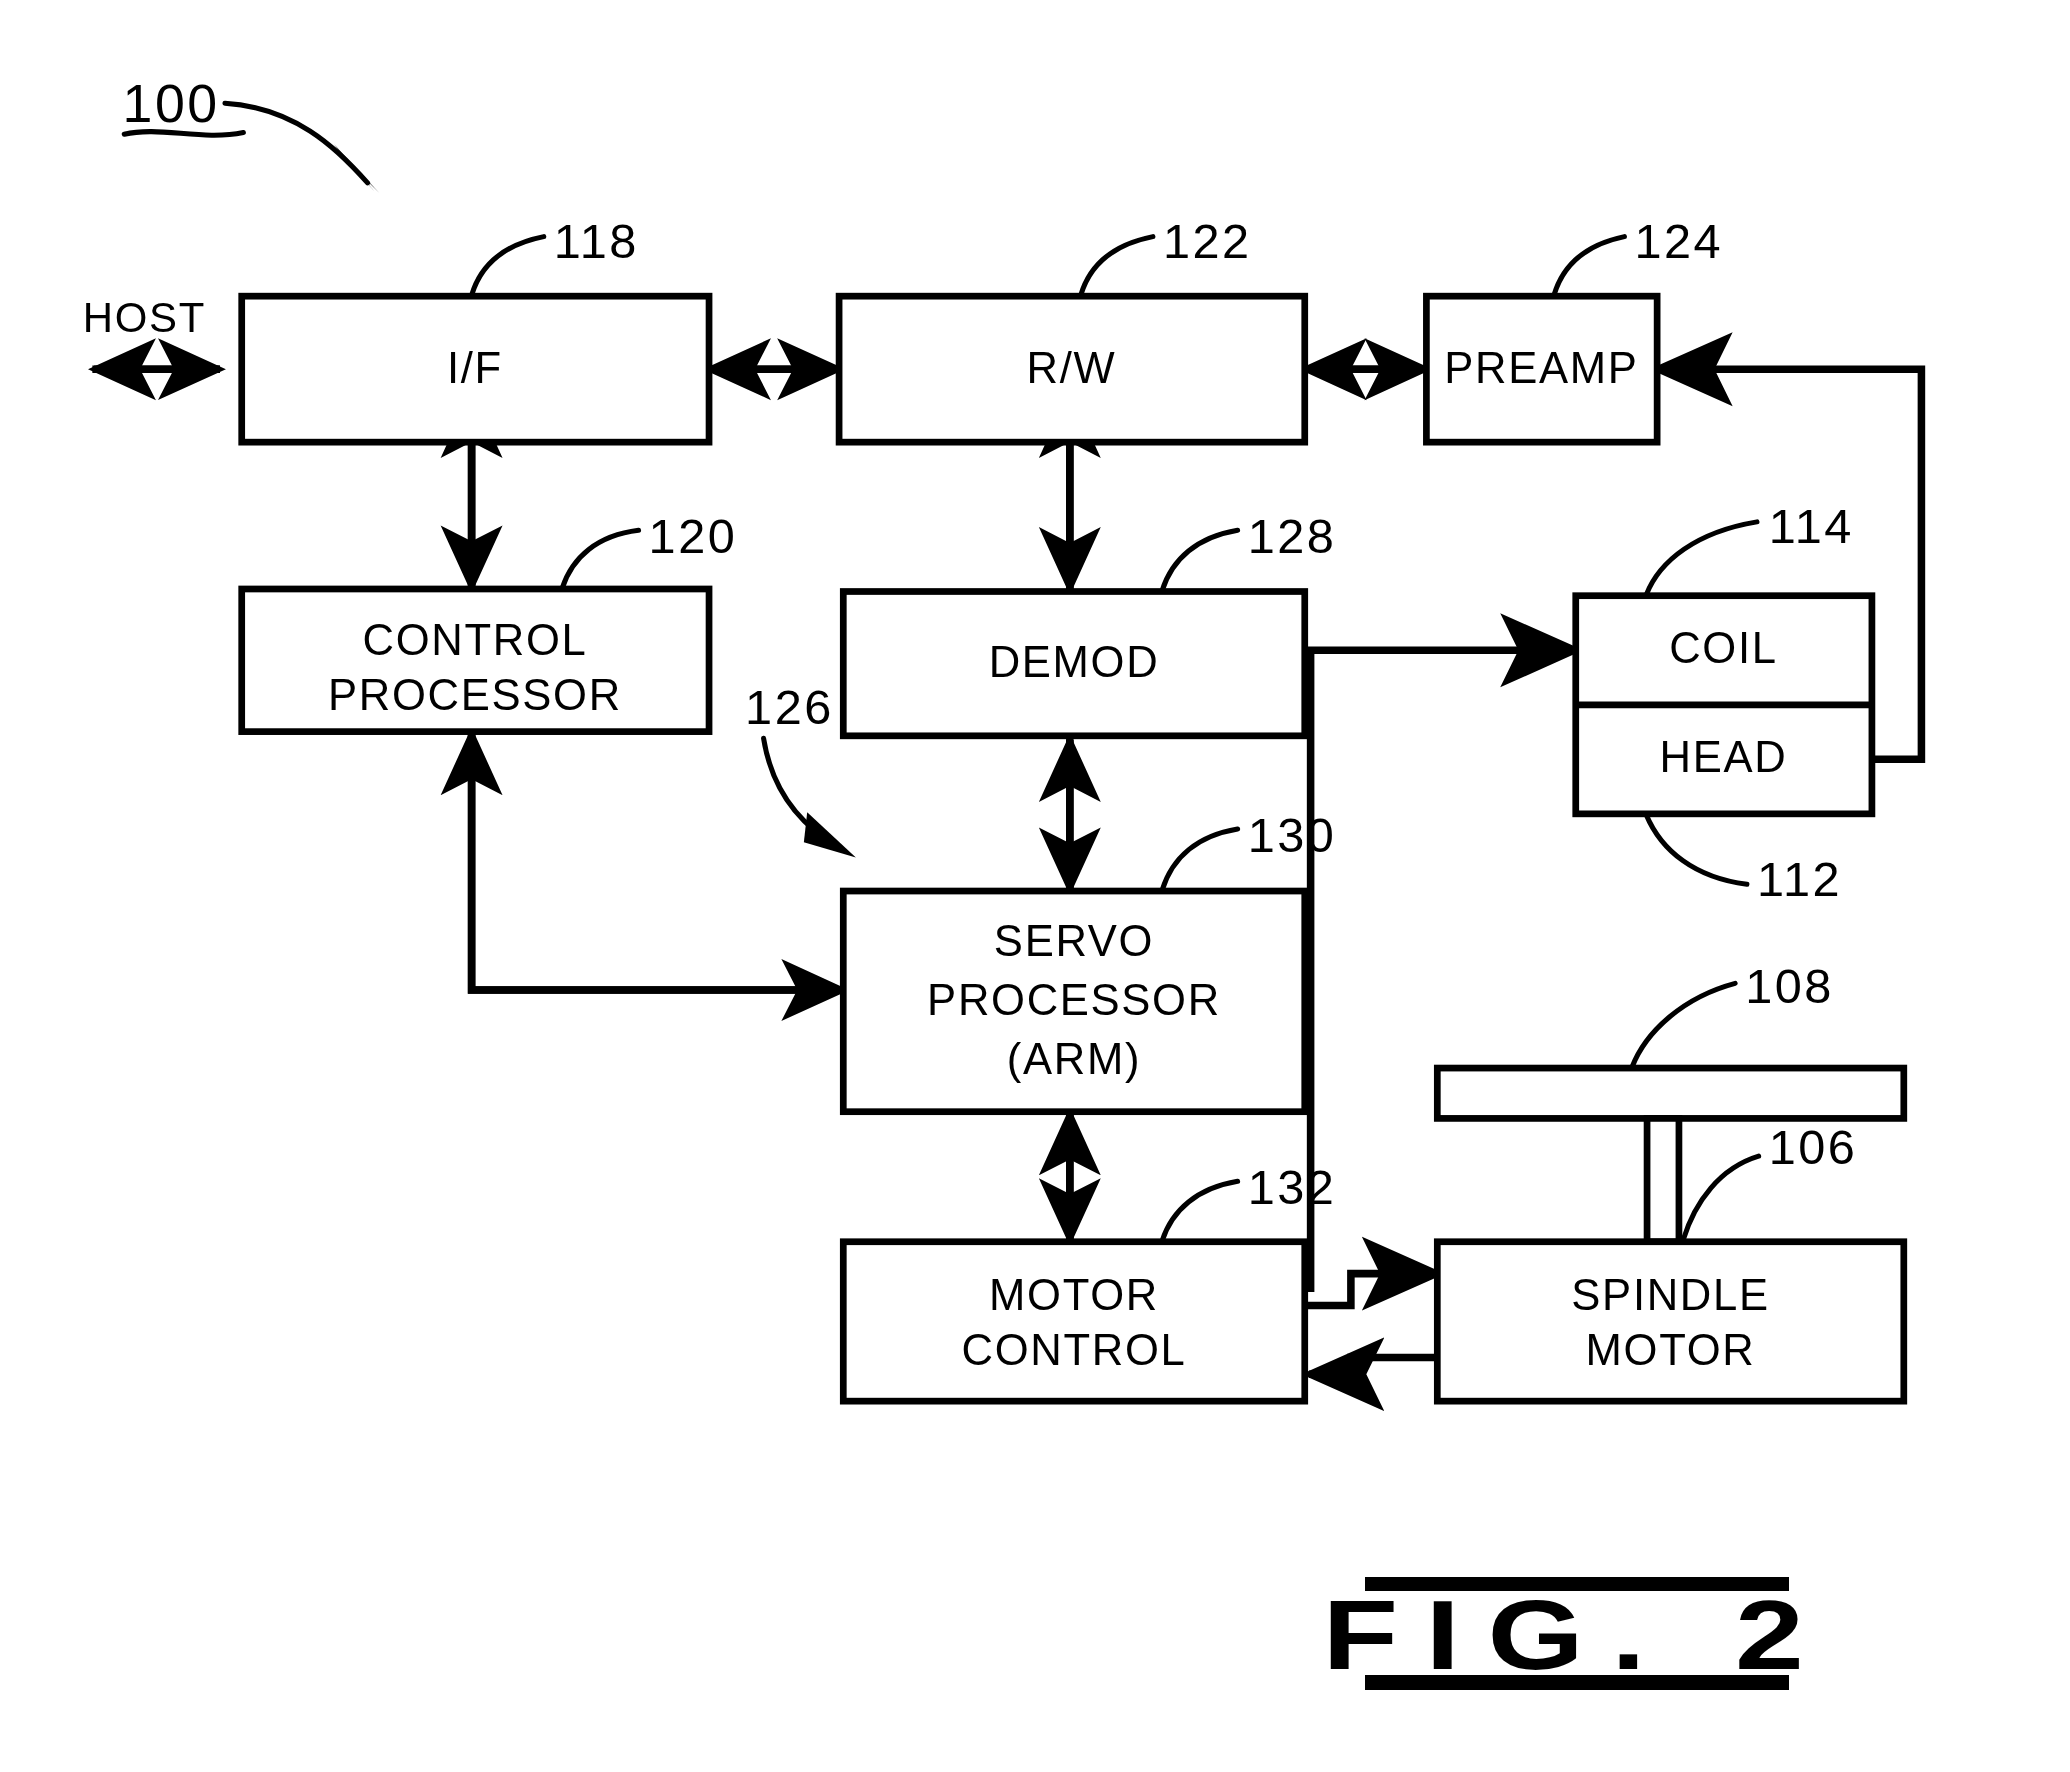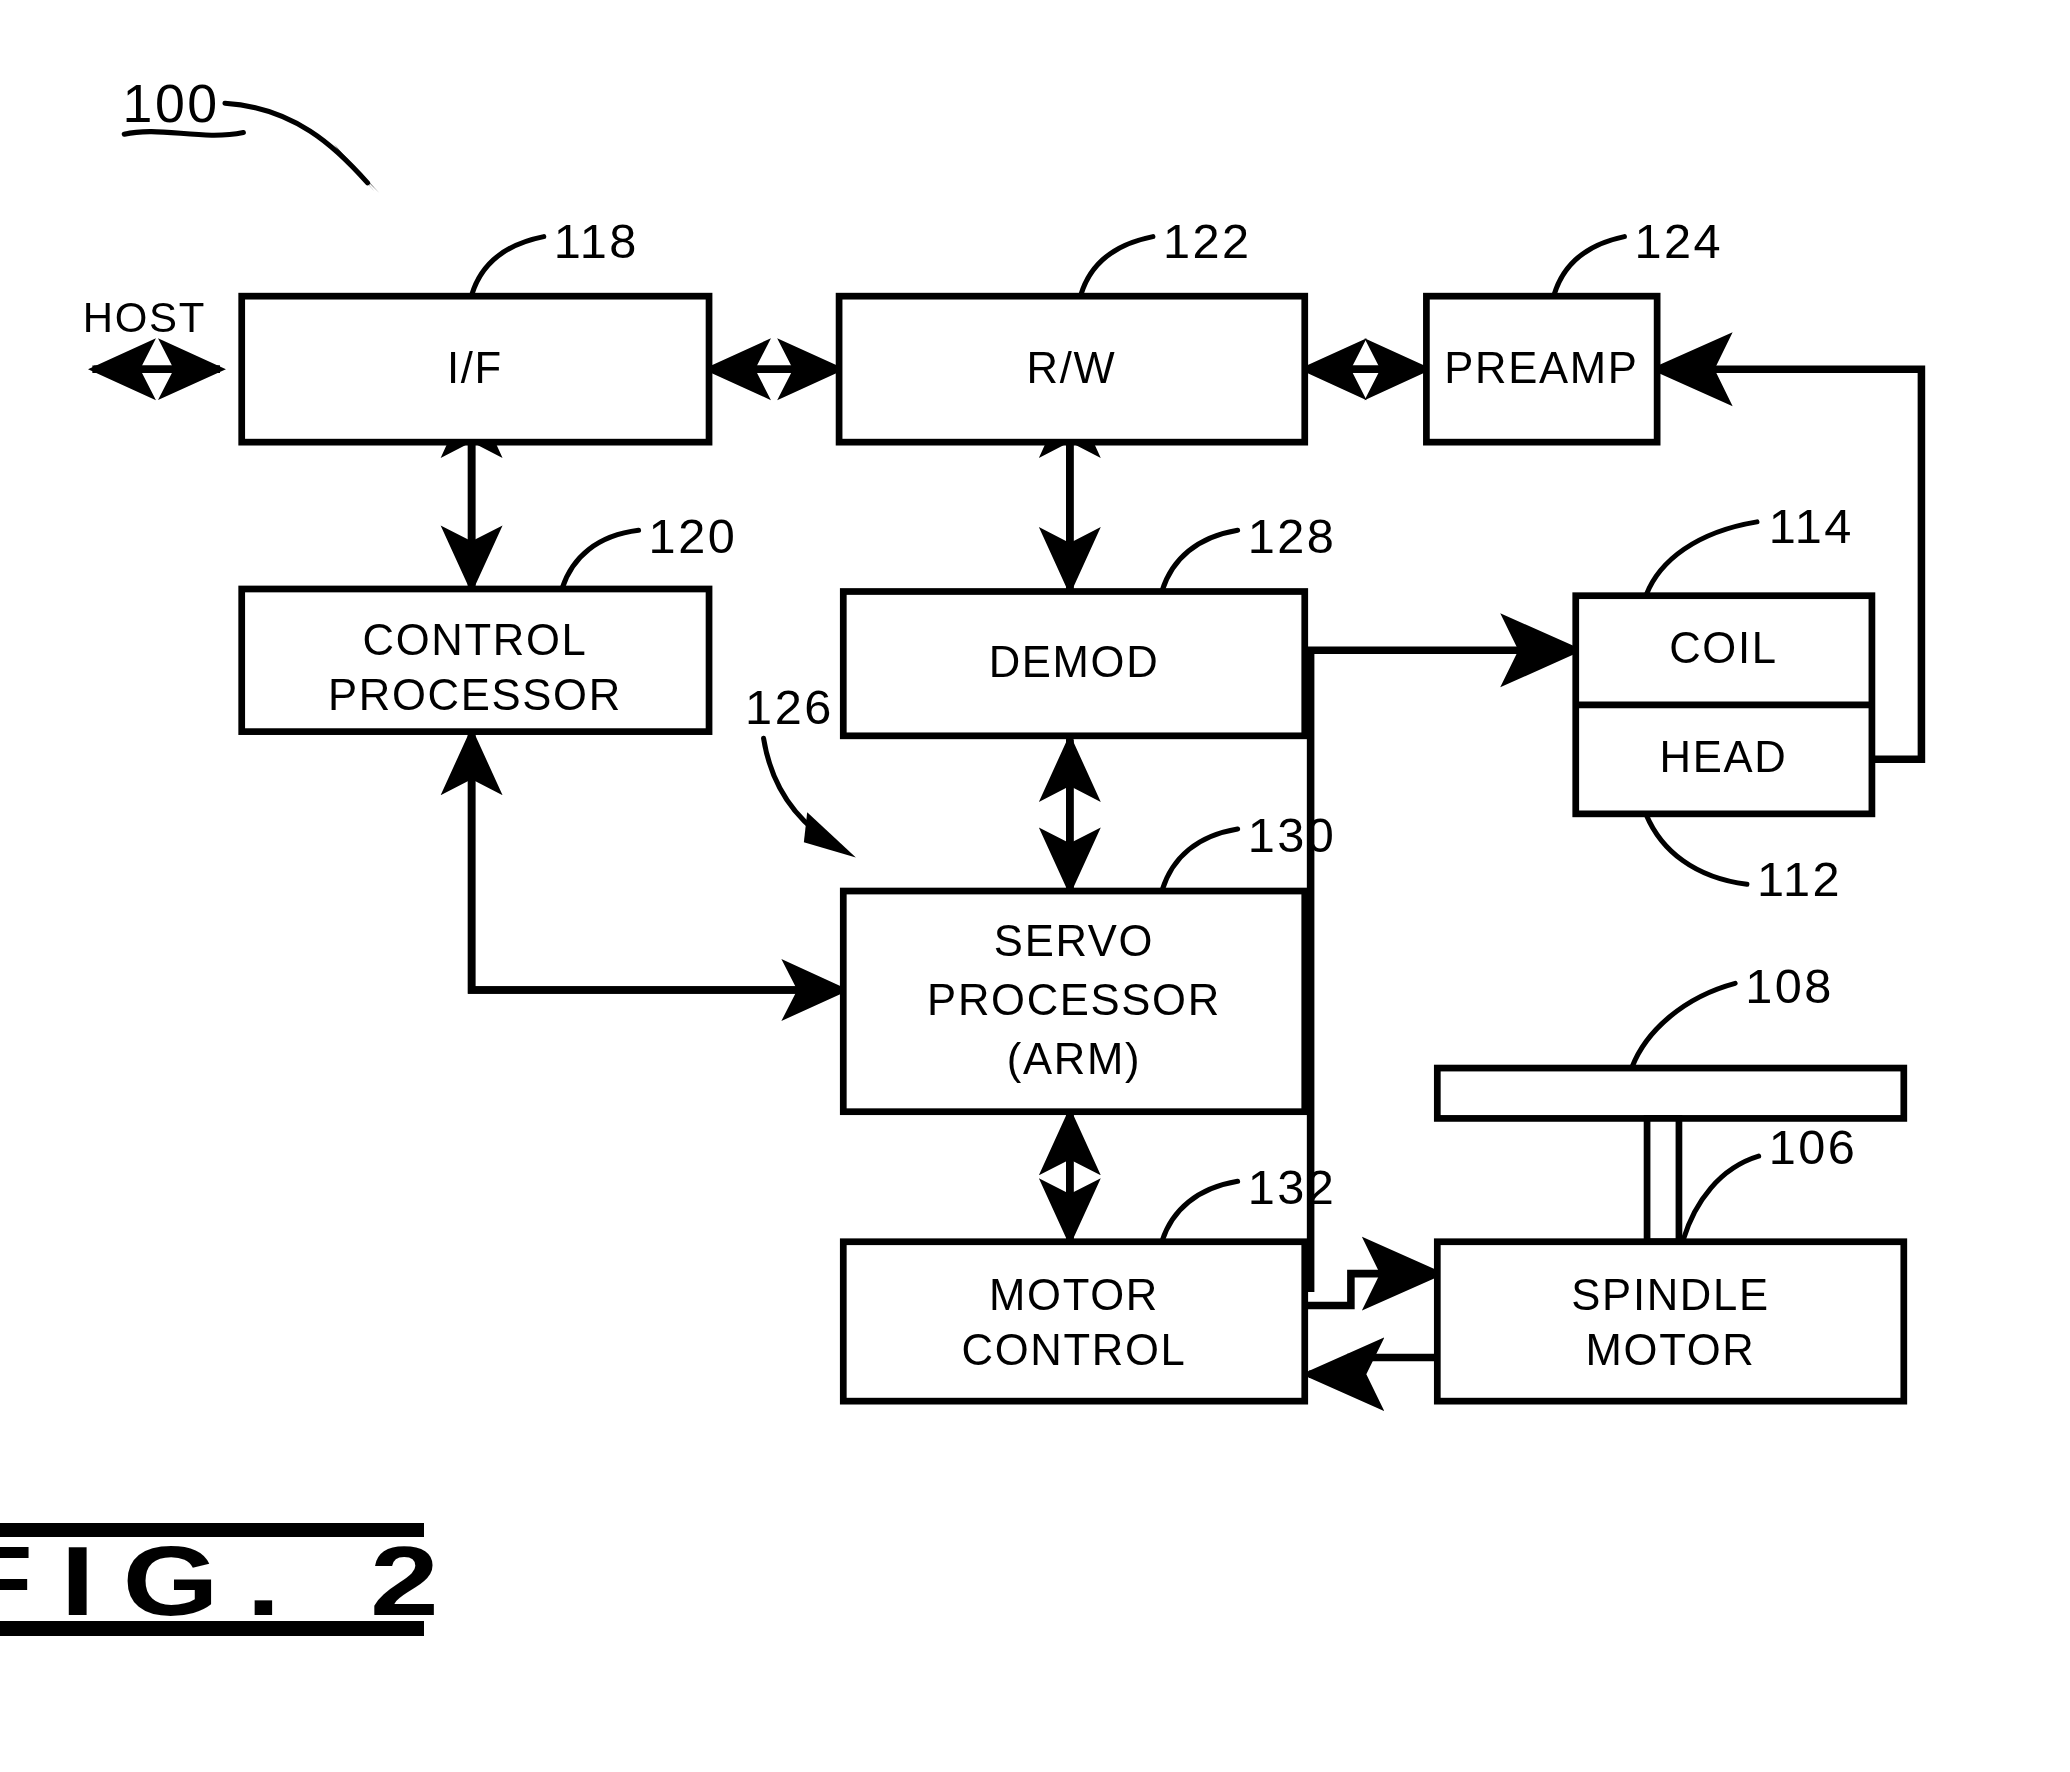--- a/index.html
+++ b/index.html
@@ -62,23 +62,23 @@
     font-family:"Liberation Sans",sans-serif;
     font-size:50px;
     letter-spacing:2px;
     fill:#000000;
     text-anchor:middle;
     dominant-baseline:middle;
   }
   .figcaption{
     position:absolute;
     left:0;
-    top:1523px;
+    top:1577px;
     width:1789px;
-    text-align:left;
+    text-align:right;
   }
   .fig-inner{
     display:inline-block;
     position:relative;
     padding:0;
   }
   .fig-text{
     font-family:"Liberation Sans",sans-serif;
     font-size:99px;
     font-weight:bold;

